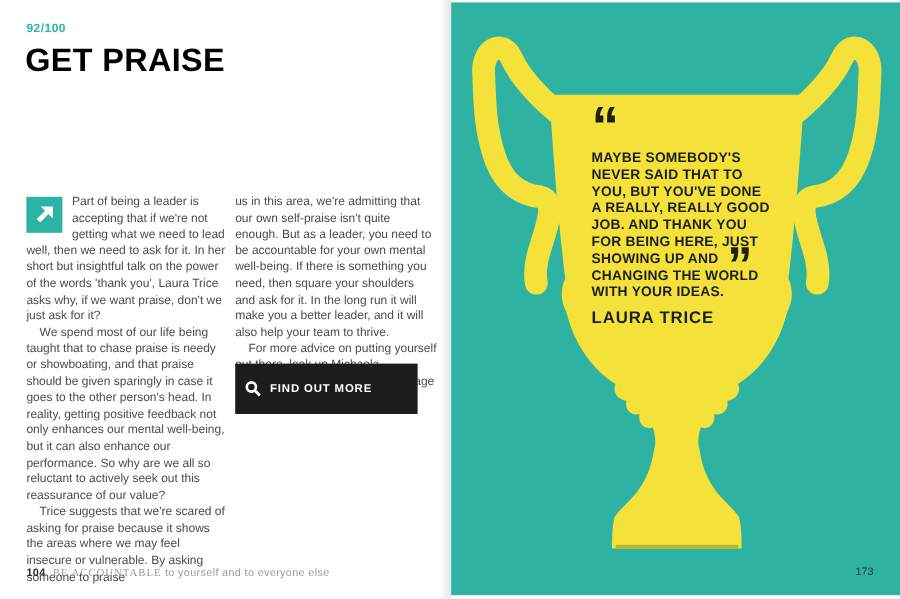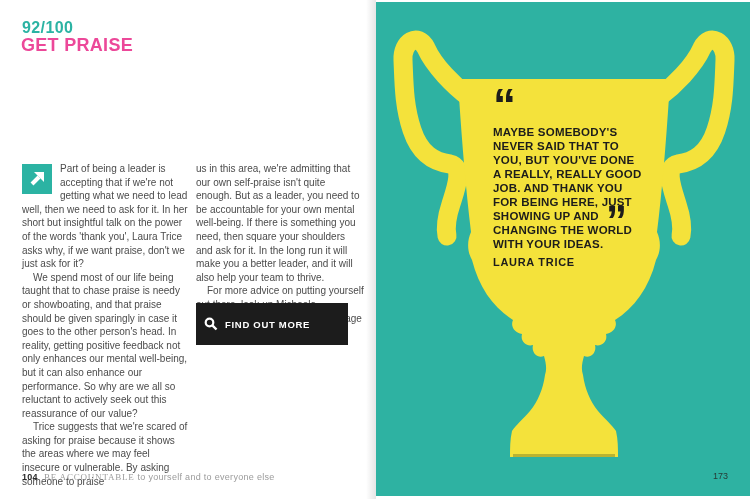--- a/index.html
+++ b/index.html
@@ -1,23 +1,23 @@
 <!DOCTYPE html>
 <html><head>
 <meta charset="utf-8">
 <style>
   html,body{margin:0;padding:0;background:#e8e8e8;}
   .spread{position:relative;width:750px;height:499px;background:#ffffff;overflow:hidden;
           font-family:"Liberation Sans", sans-serif;}
   
   .page-left{position:absolute;left:0;top:0;width:376px;height:499px;background:#ffffff;}
-  .kicker{position:absolute;left:22px;top:19px;font-size:16px;font-weight:800;
+  .kicker{position:absolute;left:22px;top:19px;font-size:10px;font-weight:800;
           letter-spacing:.4px;color:#2bb3a3;}
-  .page-title{position:absolute;left:21px;top:35px;font-size:18px;font-weight:800;
-          letter-spacing:.3px;color:#ec4899;}
+  .page-title{position:absolute;left:21px;top:35px;font-size:27px;font-weight:800;
+          letter-spacing:.3px;color:#000000;}
   .intro{position:absolute;left:22px;top:72px;width:300px;font-size:12.5px;line-height:16.5px;
           color:#3d3d3d;}
   .col{position:absolute;top:162px;font-size:10px;line-height:13.6px;color:#4b4b4b;}
   .col1{left:22px;width:167px;}
   .col2{left:196px;width:168px;}
   .col p{margin:0;}
   .col p + p{text-indent:11px;}
   .arrow-box{float:left;width:30px;height:30px;background:#2bb3a3;margin:2px 8px 3px 0;
           display:flex;align-items:center;justify-content:center;}
   .fom-box{position:absolute;left:196px;top:303px;width:152px;}
@@ -30,21 +30,21 @@
   .footer-left .section{letter-spacing:.8px;font-family:Liberation Serif, serif;}
   .spine{position:absolute;left:366px;top:0;width:10px;height:499px;
           background:linear-gradient(to right, rgba(0,0,0,0), rgba(0,0,0,.10));}
   
   .page-right{position:absolute;left:376px;top:2px;width:374px;height:494px;background:#2eb2a2;}
   .trophy-svg{position:absolute;left:0;top:0;}
   .quote-block{position:absolute;left:117px;top:86px;width:162px;color:#1d1d1b;}
   .open-quote{font-size:46px;line-height:34px;font-weight:700;letter-spacing:-2px;}
   .quote-text{margin-top:3px;font-size:11.5px;line-height:14px;font-weight:700;
           letter-spacing:.2px;white-space:pre-line;}
-  .attribution{margin-top:5px;font-size:11px;font-weight:700;letter-spacing:.7px;}
+  .attribution{margin-top:5px;font-size:14px;font-weight:700;letter-spacing:.7px;}
   .close-quote{position:absolute;left:113px;top:112px;font-size:42px;line-height:1;
           font-weight:700;letter-spacing:-2px;color:#1d1d1b;}
   .page-num-right{position:absolute;left:337px;top:469px;font-size:9px;font-weight:400;color:#263c37;}
 </style>
 </head>
 <body>
 
 <div class="spread">
 
   <div class="page-left">

